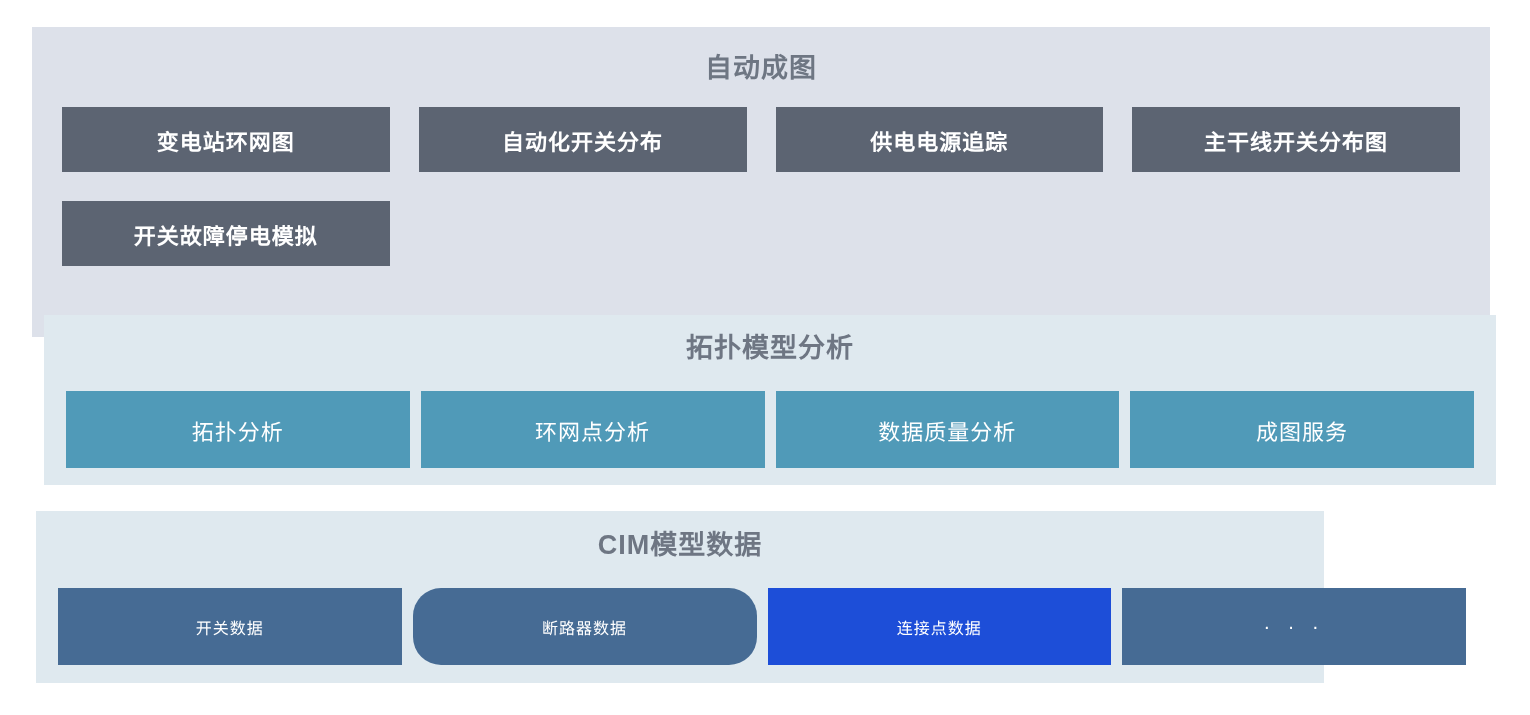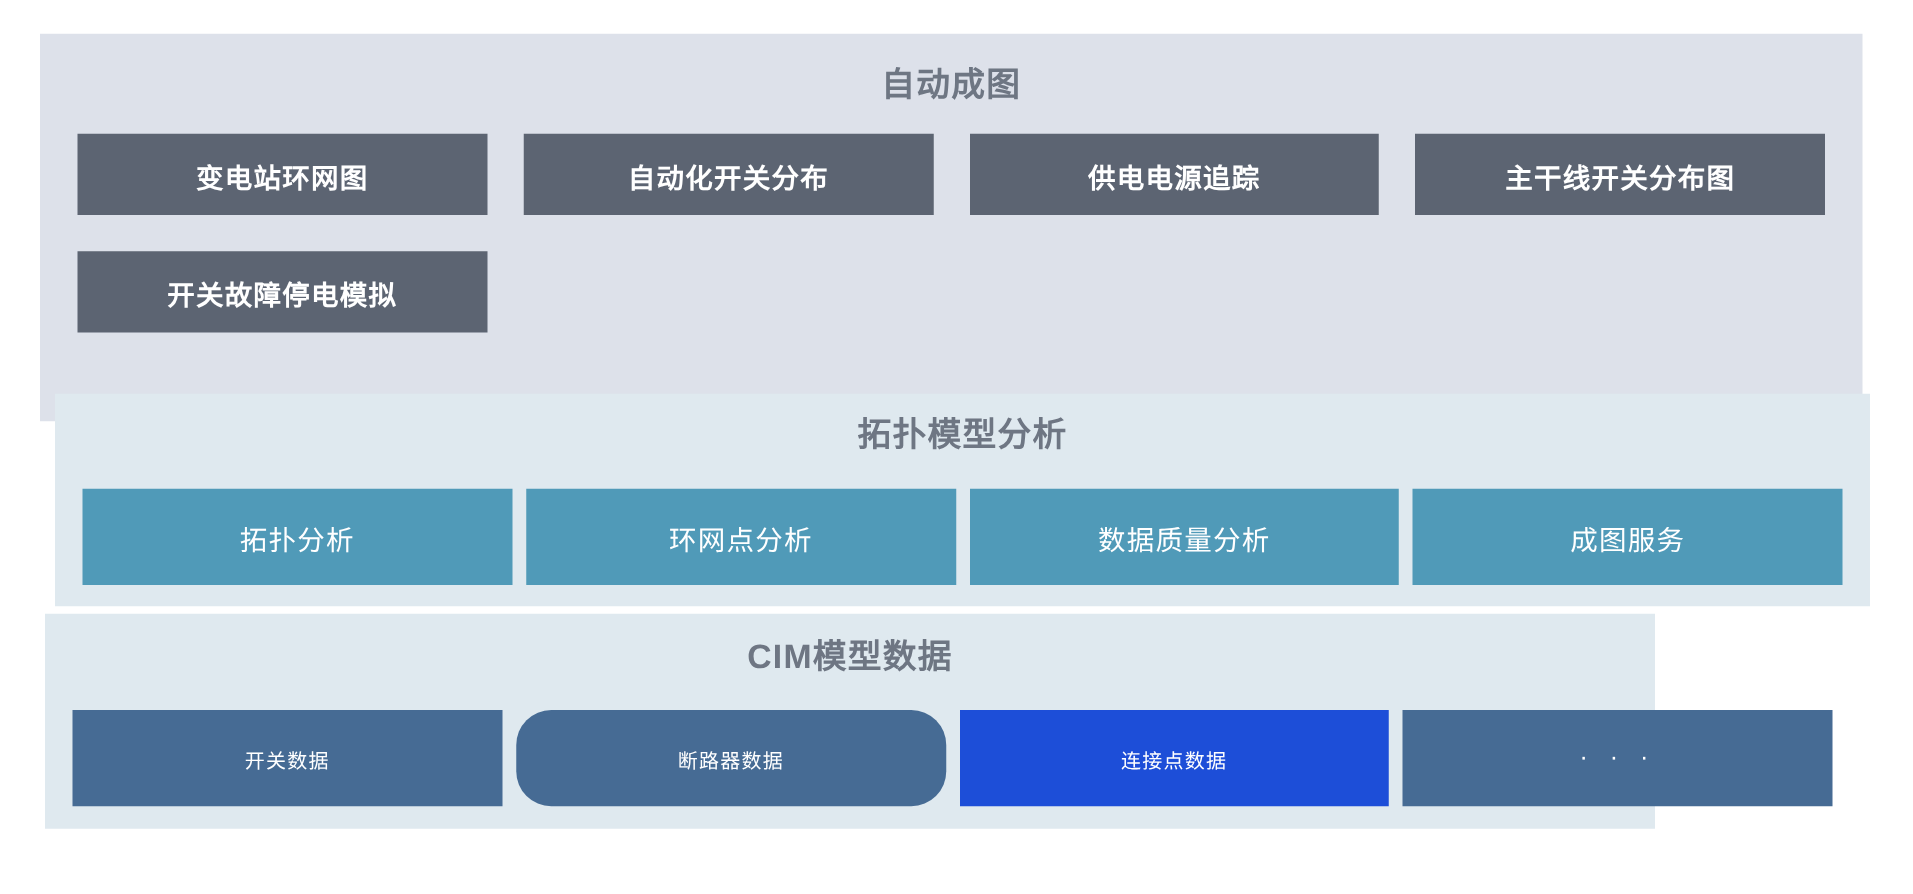--- a/index.html
+++ b/index.html
@@ -112,21 +112,21 @@
     justify-content: center;
     cursor: pointer;
     user-select: none;
     border: none;
     font-family: inherit;
   }
 
   
   .panel-cim {
     left: 36px;
-    top: 491px;
+    top: 511px;
     width: 1288px;
     height: 172px;
     background: #dfe9ef;
   }
   .panel-cim .panel-title {
     font-size: 27px;
     color: #6e7683;
     padding-top: 17px;
     line-height: 34px;
   }

